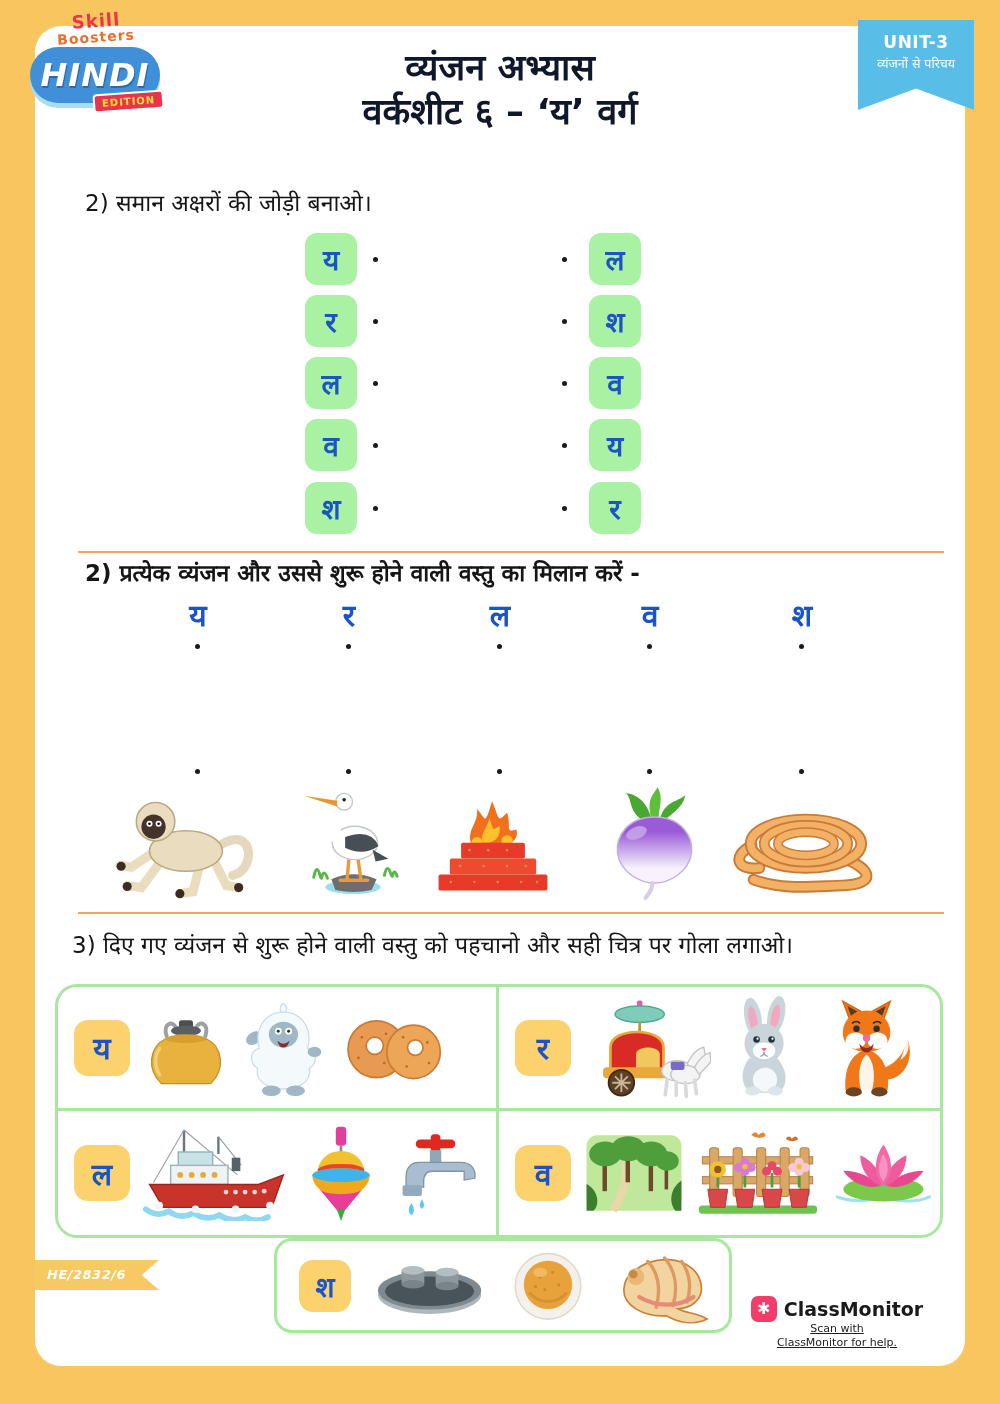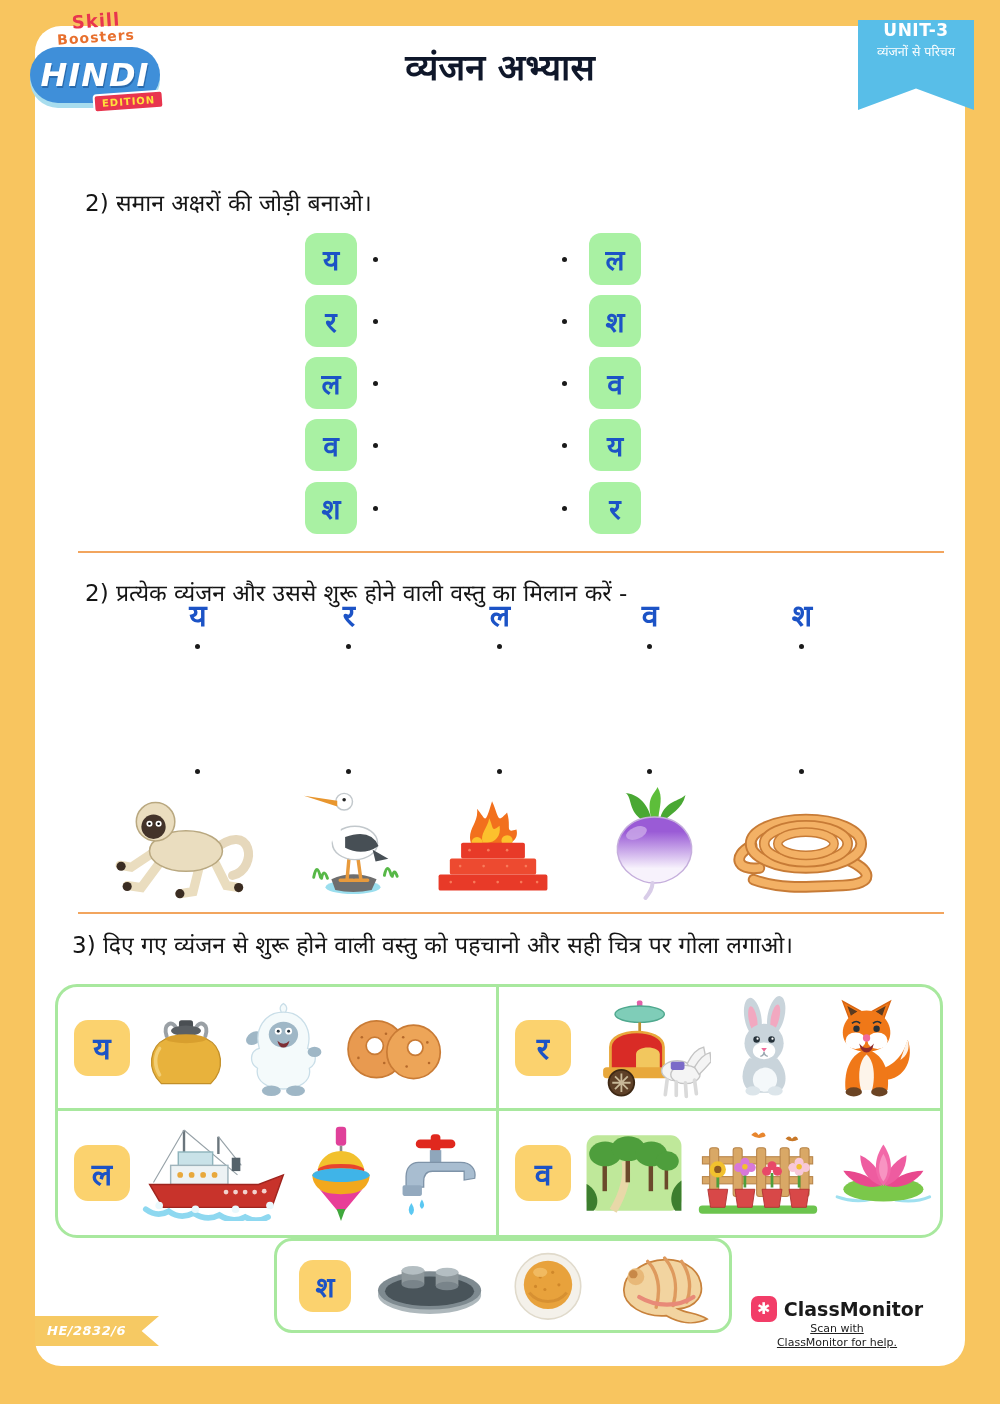--- a/index.html
+++ b/index.html
@@ -5,21 +5,21 @@
   html,body{margin:0;padding:0;}
   body{width:1000px;height:1404px;background:#F8C55F;font-family:"DejaVu Sans","Liberation Sans",sans-serif;position:relative;overflow:hidden;}
   .page{position:absolute;left:35px;top:26px;width:930px;height:1340px;background:#FFFFFF;border-radius:26px;}
   
   .logo{position:absolute;left:30px;top:10px;width:132px;z-index:5;}
   .logo-skill{color:#E8354E;font-weight:bold;font-size:18px;text-align:center;transform:rotate(-4deg);letter-spacing:1px;}
   .logo-boosters{color:#E8702E;font-weight:bold;font-size:14px;text-align:center;transform:rotate(-4deg);margin-top:-2px;letter-spacing:1px;}
   .logo-cloud{position:relative;margin-top:2px;width:130px;height:56px;background:#3F8FD9;border-radius:30px;display:flex;align-items:center;justify-content:center;box-shadow:0 5px 0 #A8DDEE;}
   .logo-hindi{color:#FFFFFF;font-size:32px;font-weight:bold;font-style:italic;letter-spacing:1px;text-shadow:1px 2px 0 #2A6BAE;}
   .logo-edition{position:absolute;right:-4px;bottom:-8px;background:#E8354E;color:#FFE03C;font-size:10px;font-weight:bold;padding:2px 7px;border-radius:4px;border:2px solid #FFFFFF;transform:rotate(-4deg);letter-spacing:1px;}
-  .unit-banner{position:absolute;left:858px;top:20px;width:116px;height:90px;background:#58BEE8;clip-path:polygon(0 0,100% 0,100% 100%,50% 76%,0 100%);color:#FFFFFF;text-align:center;padding-top:0;box-sizing:border-box;z-index:5;}
+  .unit-banner{position:absolute;left:858px;top:20px;width:116px;height:90px;background:#58BEE8;clip-path:polygon(0 0,100% 0,100% 100%,50% 76%,0 100%);color:#FFFFFF;text-align:center;padding-top:12px;box-sizing:border-box;z-index:5;}
   .unit-line1{font-size:17px;font-weight:bold;letter-spacing:.5px;}
   .unit-line2{font-size:12.5px;margin-top:3px;}
   .title{position:absolute;left:0;top:46px;width:100%;text-align:center;color:#0f172a;font-weight:bold;font-size:36px;line-height:44px;}
   
   .prompt{position:absolute;font-size:23px;color:#151515;}
   
   .gbox{position:absolute;width:52px;height:52px;background:#A9F1A3;border-radius:12px;display:flex;align-items:center;justify-content:center;font-size:28px;font-weight:bold;color:#1C53C6;}
   .dot{position:absolute;width:5px;height:5px;background:#1A1A1A;border-radius:50%;}
   .divider{position:absolute;left:78px;width:866px;height:2px;background:linear-gradient(90deg,#F5B express66e 0%,#F2A55E 15%,#F2A55E 85%,#F8D7A8 100%);background:#F2A55E;}
   
@@ -31,21 +31,21 @@
   .q3-cell{display:flex;align-items:center;padding-left:16px;gap:12px;box-sizing:border-box;}
   .q3-cell.c1{border-right:3px solid #A8E89E;border-bottom:3px solid #A8E89E;}
   .q3-cell.c2{border-bottom:3px solid #A8E89E;}
   .q3-cell.c3{border-right:3px solid #A8E89E;}
   .ybox{width:56px;height:56px;background:#FBD26E;border-radius:14px;display:flex;align-items:center;justify-content:center;font-size:30px;font-weight:bold;color:#1C53C6;flex:none;}
   .cell-img{flex:none;}
   .cell-img svg{display:block;}
   .sha-box{position:absolute;left:274px;top:1238px;width:458px;height:95px;border:3px solid #A8E89E;border-radius:18px;display:flex;align-items:center;padding-left:22px;gap:20px;box-sizing:border-box;background:#FFFFFF;}
   .sha-box .ybox{width:52px;height:52px;font-size:28px;}
   
-  .code-ribbon{position:absolute;left:35px;top:1316px;width:124px;height:30px;background:#F6C963;clip-path:polygon(0 0,100% 0,86% 50%,100% 100%,0 100%);color:#FFFFFF;font-size:13px;font-weight:bold;font-style:italic;line-height:30px;padding-left:12px;box-sizing:border-box;letter-spacing:.5px;}
+  .code-ribbon{position:absolute;left:35px;top:1260px;width:124px;height:30px;background:#F6C963;clip-path:polygon(0 0,100% 0,86% 50%,100% 100%,0 100%);color:#FFFFFF;font-size:13px;font-weight:bold;font-style:italic;line-height:30px;padding-left:12px;box-sizing:border-box;letter-spacing:.5px;}
   .cm{position:absolute;left:742px;top:1296px;width:190px;text-align:center;}
   .cm-row{display:flex;align-items:center;justify-content:center;gap:7px;}
   .cm-icon{width:26px;height:26px;background:#F23D68;border-radius:7px;color:#FFFFFF;font-size:16px;line-height:26px;text-align:center;flex:none;}
   .cm-name{font-size:19px;font-weight:bold;color:#1A1A1A;}
   .cm-small{font-size:11px;color:#222222;line-height:14px;text-decoration:underline;}
 </style>
 </head>
 <body>
 
 <div class="page"></div>
@@ -59,20 +59,21 @@
   </div>
 </div>
 
 <div class="unit-banner">
   <div class="unit-line1">UNIT-3</div>
   <div class="unit-line2">व्यंजनों से परिचय</div>
 </div>
 
 <div class="title">
   <div>व्यंजन अभ्यास</div>
+  <div>वर्कशीट ६ – ‘य’ वर्ग</div>
 </div>
 
 <div class="prompt" style="left:85px;top:186px;">2) समान अक्षरों की जोड़ी बनाओ।</div>
 
 <div class="gbox" style="left:305px;top:233px;">य</div>
 <div class="gbox" style="left:305px;top:295px;">र</div>
 <div class="gbox" style="left:305px;top:357px;">ल</div>
 <div class="gbox" style="left:305px;top:419px;">व</div>
 <div class="gbox" style="left:305px;top:482px;">श</div>
 
@@ -89,21 +90,21 @@
 <div class="dot" style="left:562px;top:506px;"></div>
 
 <div class="gbox" style="left:589px;top:233px;">ल</div>
 <div class="gbox" style="left:589px;top:295px;">श</div>
 <div class="gbox" style="left:589px;top:357px;">व</div>
 <div class="gbox" style="left:589px;top:419px;">य</div>
 <div class="gbox" style="left:589px;top:482px;">र</div>
 
 <div class="divider" style="top:551px;"></div>
 
-<div class="prompt" style="left:85px;top:576px;">2) प्रत्येक व्यंजन और उससे शुरू होने वाली वस्तु का मिलान करें -</div>
+<div class="prompt" style="left:85px;top:556px;font-weight:bold;">2) प्रत्येक व्यंजन और उससे शुरू होने वाली वस्तु का मिलान करें -</div>
 
 <div class="q2-letter" style="left:158px;top:594px;">य</div>
 <div class="q2-letter" style="left:309px;top:594px;">र</div>
 <div class="q2-letter" style="left:460px;top:594px;">ल</div>
 <div class="q2-letter" style="left:610px;top:594px;">व</div>
 <div class="q2-letter" style="left:762px;top:594px;">श</div>
 
 <div class="dot" style="left:195px;top:644px;"></div>
 <div class="dot" style="left:346px;top:644px;"></div>
 <div class="dot" style="left:497px;top:644px;"></div>

